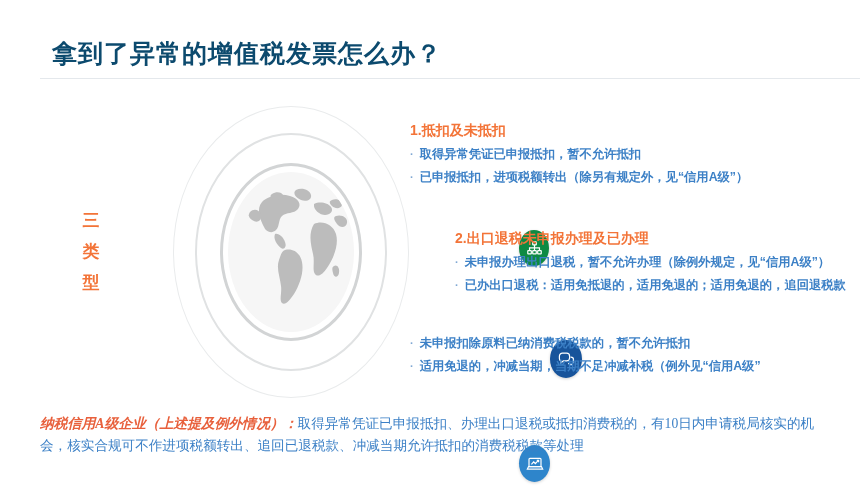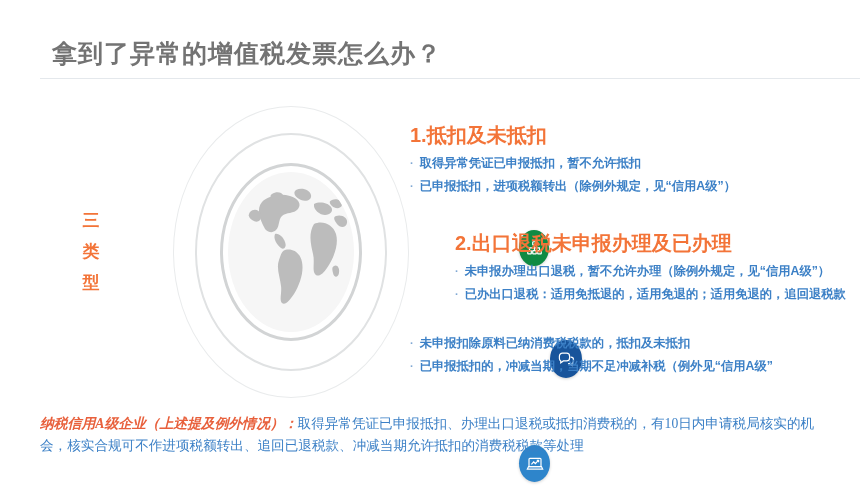--- a/index.html
+++ b/index.html
@@ -15,21 +15,21 @@
     font-family: "Liberation Sans", "DejaVu Sans", sans-serif;
   }
 
   
   #slide-title {
     position: absolute;
     left: 52px;
     top: 37px;
     font-size: 25px;
     font-weight: bold;
-    color: #737373;
+    color: #0c4a6e;
     letter-spacing: 1px;
     white-space: nowrap;
   }
   #title-divider {
     position: absolute;
     left: 40px;
     top: 78px;
     width: 820px;
     height: 1px;
     background: #e4e8ec;
@@ -109,21 +109,21 @@
   #badge-3 {
     left: 351px; top: 345px;
     width: 31px; height: 37px;
     background: #2E85CB;
   }
   .badge svg { display: block; }
 
   
   .section { position: absolute; }
   .sec-head {
-    font-size: 20px;
+    font-size: 14px;
     font-weight: bold;
     color: #F37438;
     white-space: nowrap;
     margin-bottom: 3px;
   }
   .bullet-row {
     display: flex;
     align-items: baseline;
     font-size: 12.3px;
     color: #3C80C6;
@@ -242,42 +242,42 @@
 </div>
 
 <div class="section" id="section-1">
   <div class="sec-head">1.抵扣及未抵扣</div>
   <div class="bullet-row">
     <span class="bullet-dot">·</span>
     <span>取得异常凭证已申报抵扣，暂不允许抵扣</span>
   </div>
   <div class="bullet-row">
     <span class="bullet-dot">·</span>
-    <span>已申报抵扣，进项税额转出（除例外规定，见“信用A级”）</span>
+    <span>已申报抵扣，进项税额转出（除另有规定外，见“信用A级”）</span>
   </div>
 </div>
 
 <div class="section" id="section-2">
   <div class="sec-head">2.出口退税未申报办理及已办理</div>
   <div class="bullet-row">
     <span class="bullet-dot">·</span>
     <span>未申报办理出口退税，暂不允许办理（除例外规定，见“信用A级”）</span>
   </div>
   <div class="bullet-row">
     <span class="bullet-dot">·</span>
     <span>已办出口退税：适用免抵退的，适用免退的；适用免退的，追回退税款</span>
   </div>
 </div>
 
 <div class="section" id="section-3">
   <div class="bullet-row">
     <span class="bullet-dot">·</span>
-    <span>未申报扣除原料已纳消费税税款的，抵扣及未抵扣</span>
-  </div>
-  <div class="bullet-row">
-    <span class="bullet-dot">·</span>
-    <span>已申报抵扣的，冲减当期，当期不足冲减补税（例外见“信用A级”</span>
+    <span>未申报扣除原料已纳消费税税款的，暂不允许抵扣</span>
+  </div>
+  <div class="bullet-row">
+    <span class="bullet-dot">·</span>
+    <span>适用免退的，冲减当期，当期不足冲减补税（例外见“信用A级”</span>
   </div>
 </div>
 
 <div id="footer">
   <span id="footer-label">纳税信用A级企业（上述提及例外情况）：</span><span>取得异常凭证已申报抵扣、办理出口退税或抵扣消费税的，有10日内申请税局核实的机会，核实合规可不作进项税额转出、追回已退税款、冲减当期允许抵扣的消费税税款等处理</span>
 </div>
 
 </body></html>

